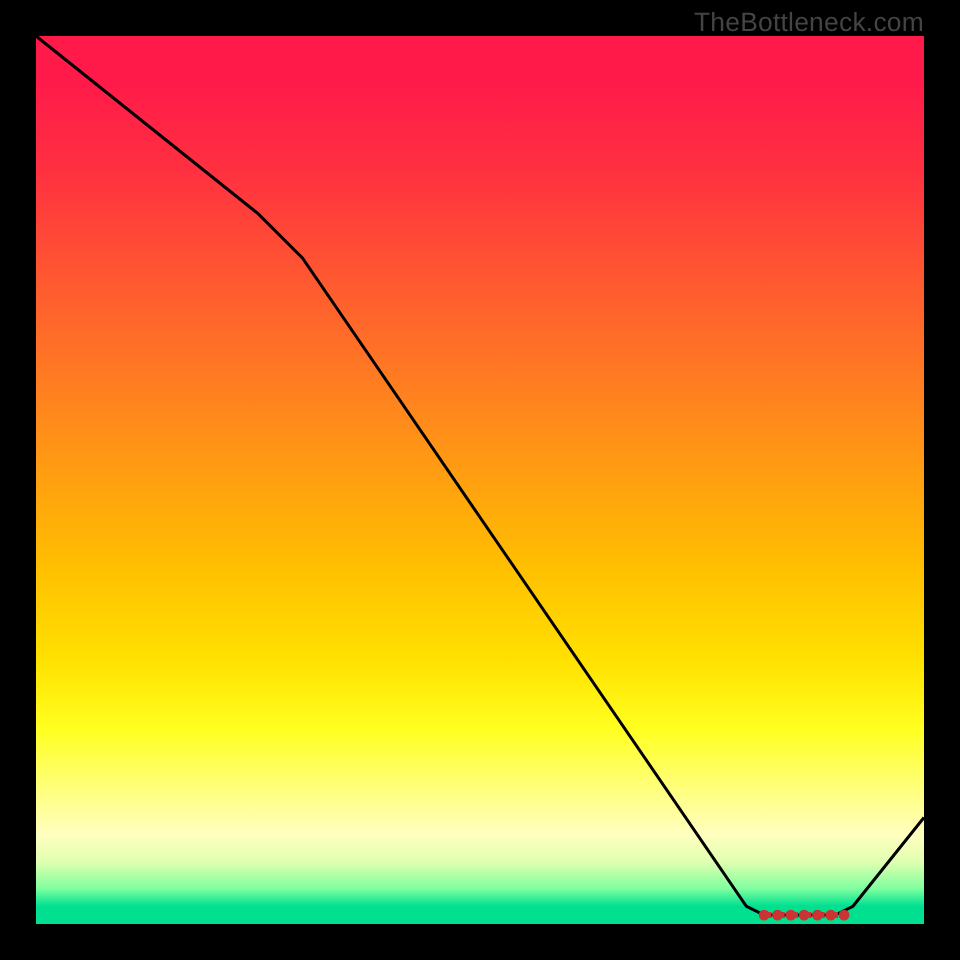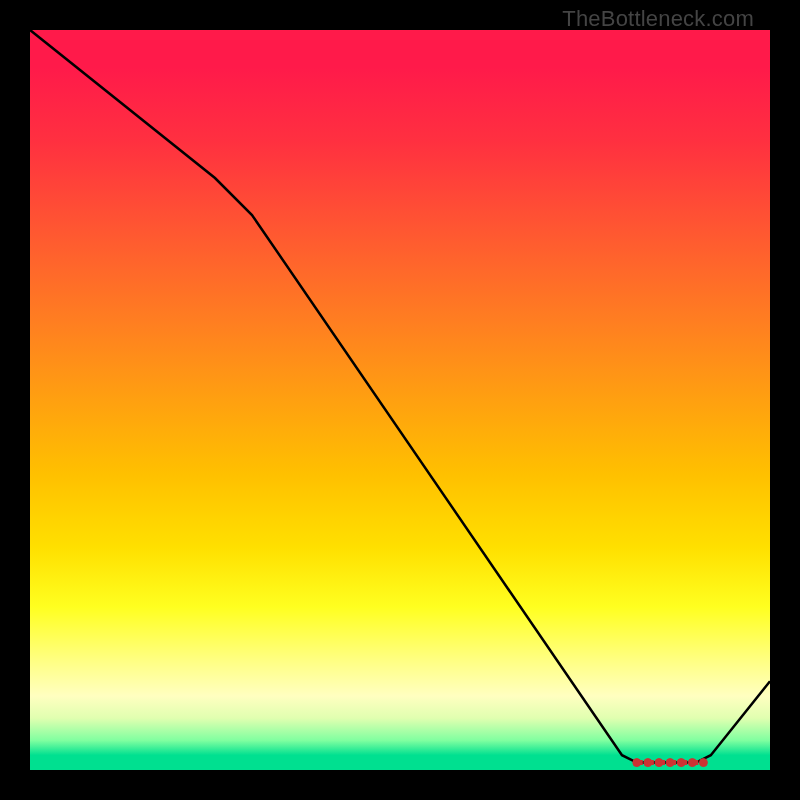--- a/index.html
+++ b/index.html
@@ -31,21 +31,21 @@
       #ffffc0 90%,
       #e0ffb0 93%,
       #80ffa0 96%,
       #00e090 98%,
       #00e090 100%
     );
   }
   .watermark {
     position: absolute;
     top: 6px;
-    right: 46px;
+    right: 30px;
     color: #444;
     font-size: 22px;
     font-weight: 500;
     letter-spacing: 0.2px;
   }
   svg.lines {
     position: absolute;
     left: 30px;
     top: 30px;
     width: 740px;

